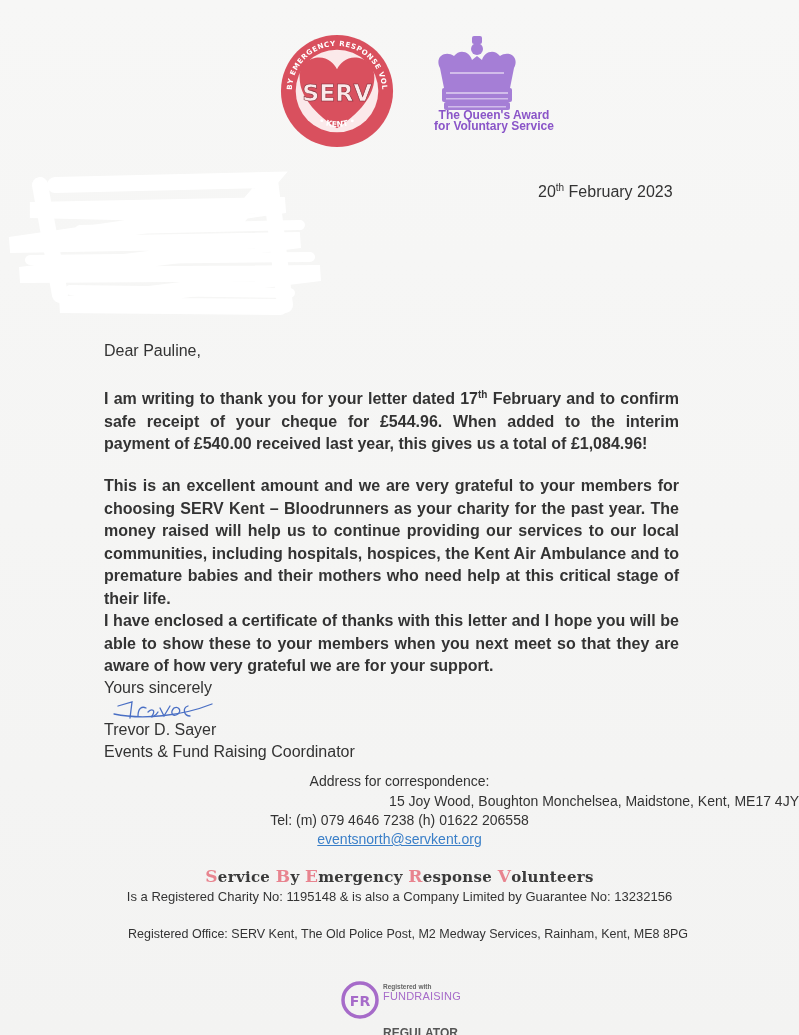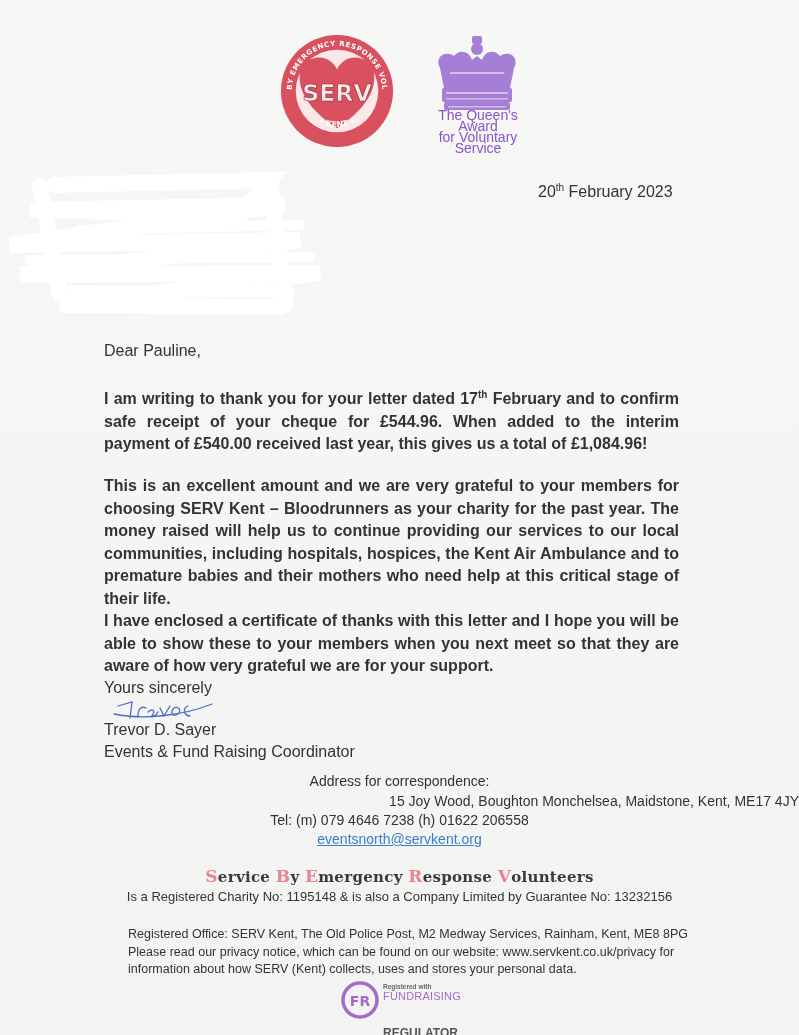--- a/index.html
+++ b/index.html
@@ -9,21 +9,21 @@
     font-family:"Liberation Sans", sans-serif;
     color:#2b2b2b;
     position:relative;
   }
   .page { position:absolute; inset:0; background:linear-gradient(180deg,#f7f7f6 0%,#f5f5f4 50%,#f3f3f2 100%); }
   .abs { position:absolute; }
 
   
   .serv-logo { left:278px; top:32px; width:118px; height:118px; }
   .crown-logo { left:432px; top:36px; width:90px; height:76px; }
-  .award-text { left:418px; top:110px; width:120px; text-align:center; color:#8a55c8; font-weight:normal; font-size:14px; line-height:11px; }
+  .award-text { left:434px; top:110px; width:120px; text-align:center; color:#8a55c8; font-weight:bold; font-size:12px; line-height:11px; }
 
   .date { left:538px; top:182px; font-size:16px; color:#333; }
   .date sup { font-size:10px; }
 
   .redaction { left:0; top:165px; width:330px; height:160px; }
 
   .body-text { font-size:16px; line-height:22.5px; color:#333; }
   .greeting { left:104px; top:340px; }
   .para { left:104px; width:575px; text-align:justify;font-weight:bold; }
   .p1 { top:384px; }
@@ -134,21 +134,20 @@
   <div class="abs centered addr-label">Address for correspondence:</div>
   <div class="abs centered addr-line">15 Joy Wood, Boughton Monchelsea, Maidstone, Kent, ME17 4JY</div>
   <div class="abs centered tel">Tel: (m) 079 4646 7238   (h) 01622 206558</div>
   <div class="abs centered email">eventsnorth@servkent.org</div>
 
   <div class="abs centered org-name">
     <span class="cap">S</span><span>ervice </span><span class="cap">B</span><span>y </span><span class="cap">E</span><span>mergency </span><span class="cap">R</span><span>esponse </span><span class="cap">V</span><span>olunteers</span>
   </div>
   <div class="abs centered charity">Is a Registered Charity No: 1195148 &amp; is also a Company Limited by Guarantee No: 13232156</div>
   <div class="abs reg-office">Registered Office: SERV Kent, The Old Police Post, M2 Medway Services, Rainham, Kent, ME8 8PG</div>
-  <div class="abs privacy">Please read our privacy notice, which can be found on our website: www.servkent.co.uk/privacy for information about how SERV (Kent) collects, uses and stores your personal data.</div>
 
   <svg class="abs" style="left:340px;top:980px;width:40px;height:40px;" viewBox="0 0 40 40">
     <circle cx="20" cy="20" r="17" fill="none" stroke="#a66bc9" stroke-width="3.5"></circle>
     <text x="20" y="25.5" text-anchor="middle" font-family="DejaVu Sans, sans-serif" font-weight="bold" font-size="14" fill="#a66bc9">FR</text>
   </svg>
   <div class="abs fr-small">Registered with</div>
   <div class="abs fr-big1">FUNDRAISING</div>
   <div class="abs fr-big2">REGULATOR</div>
 
 </div>

